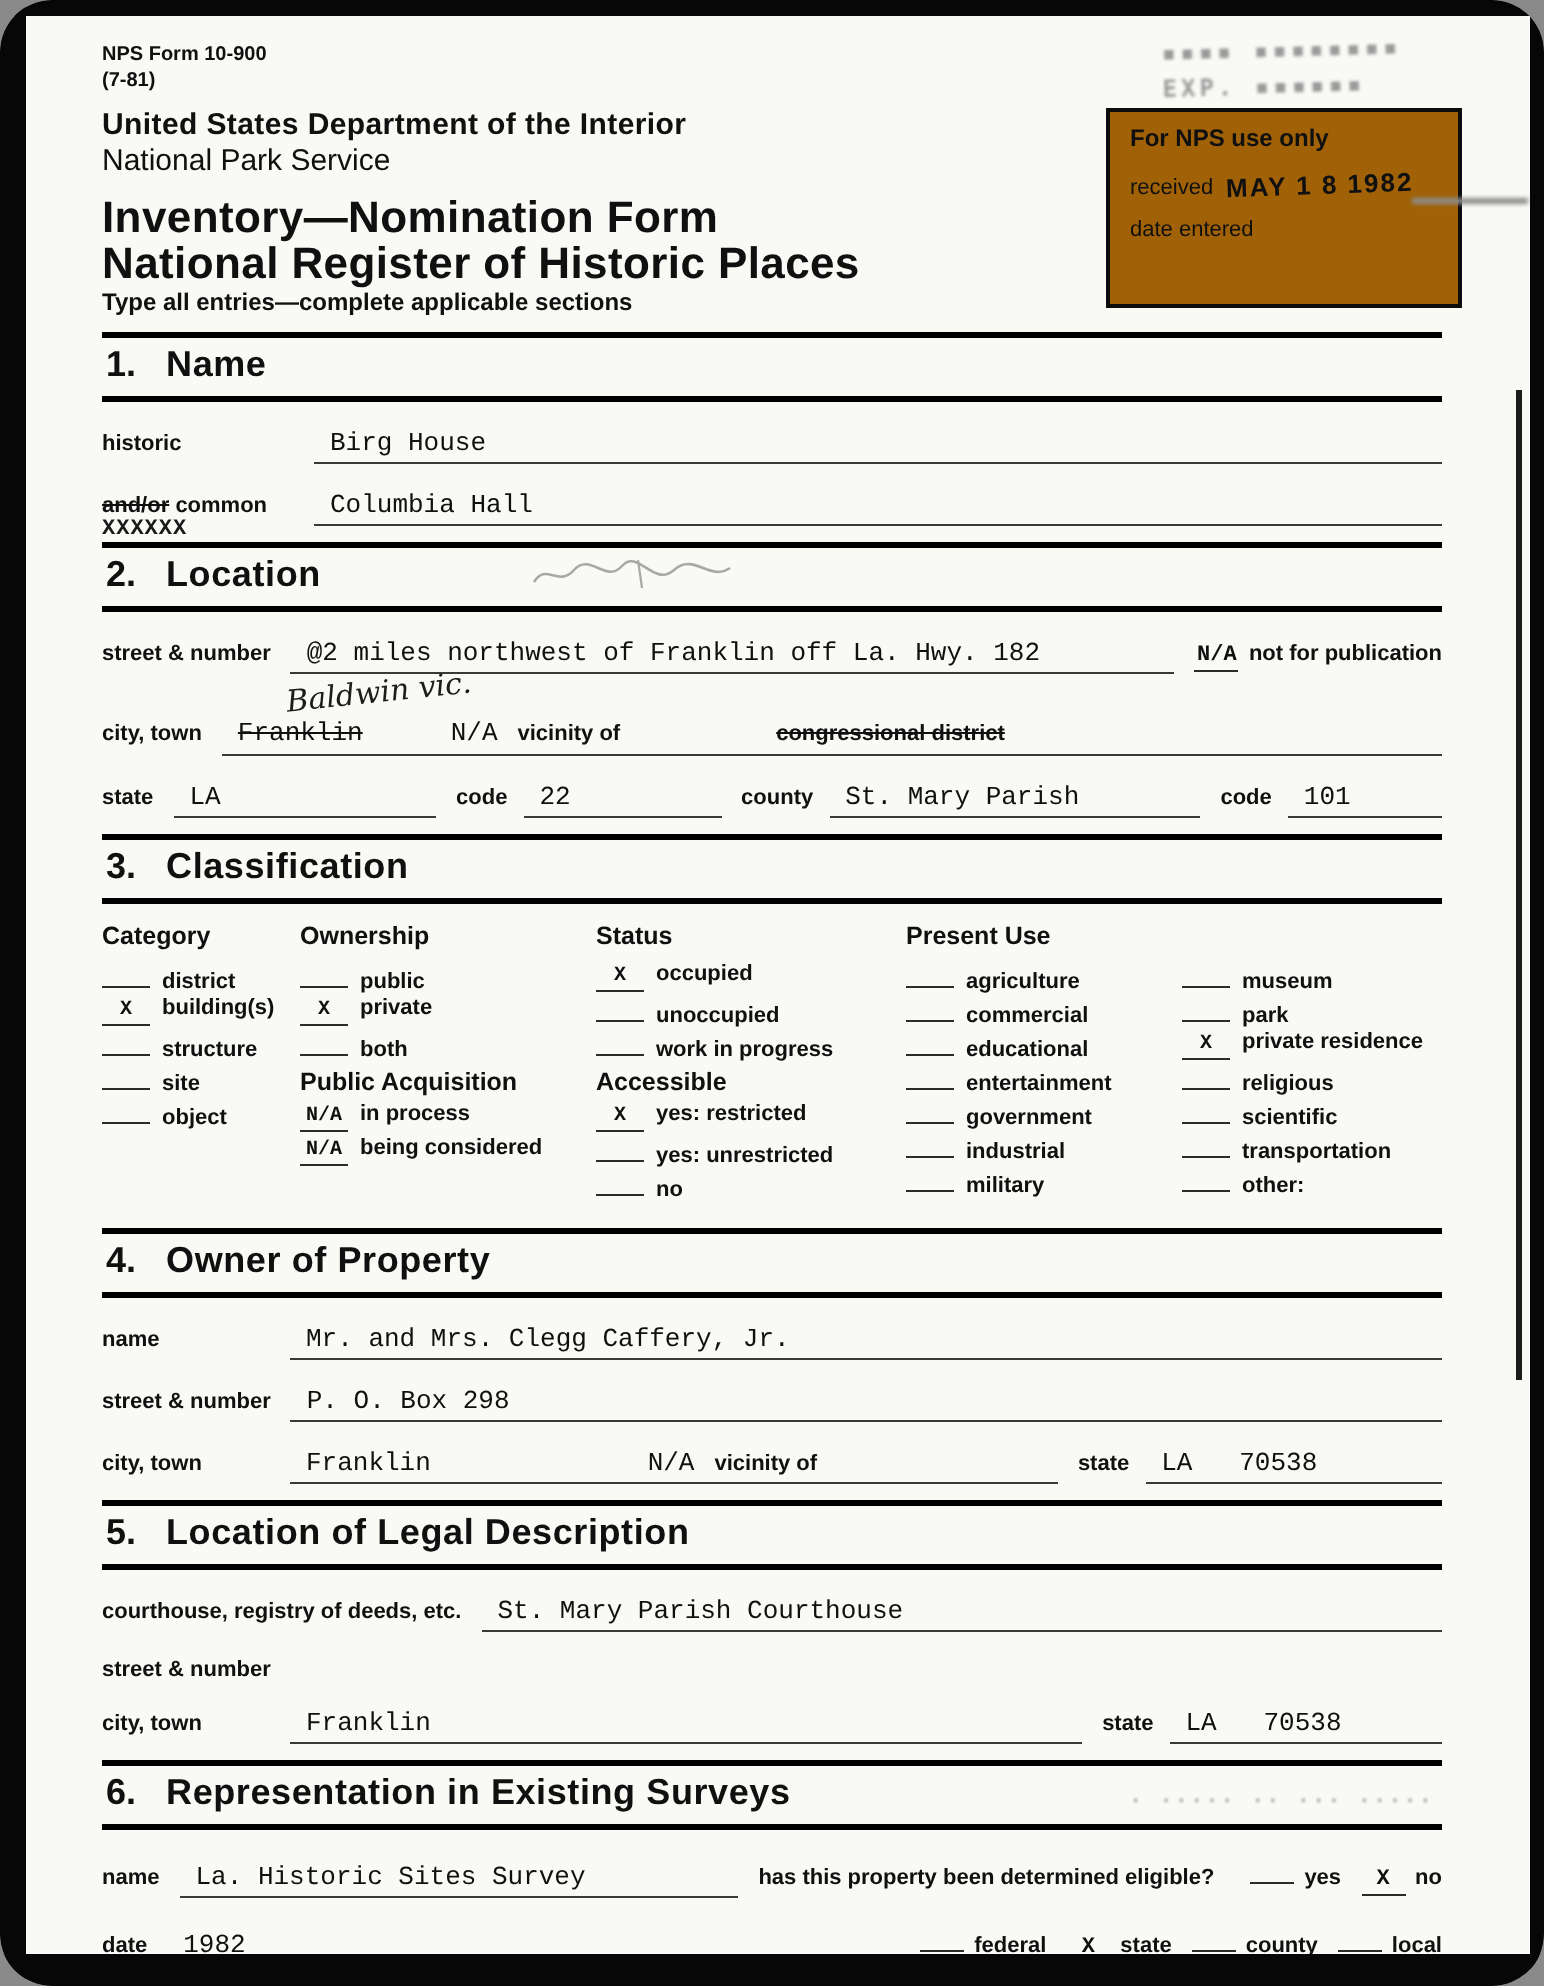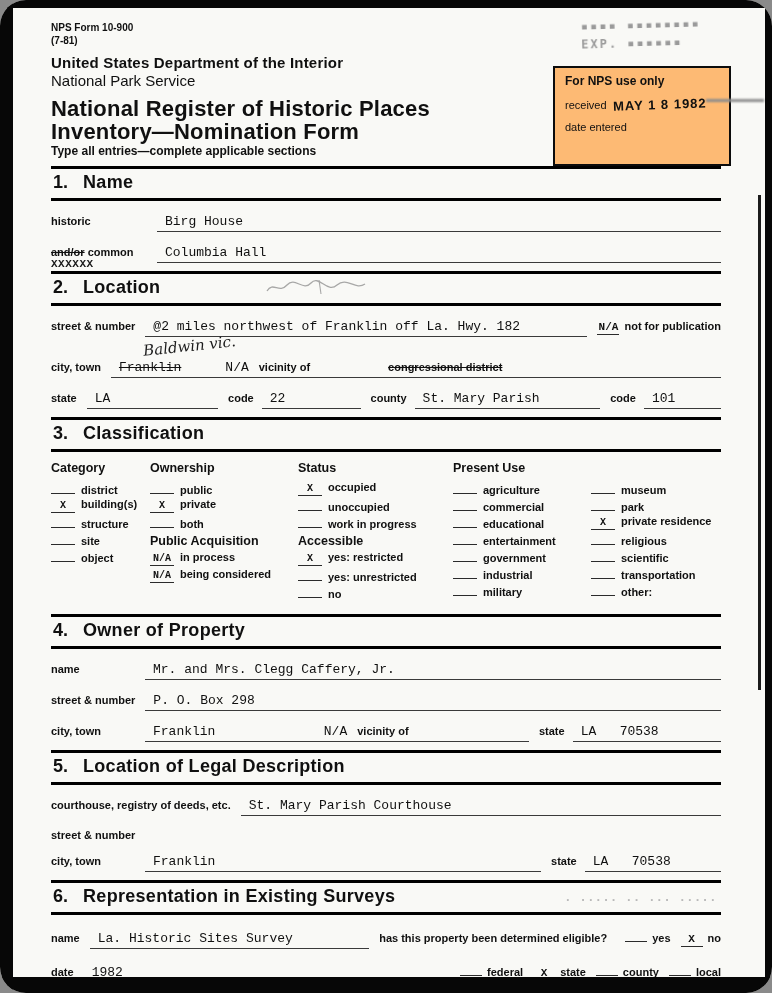--- a/index.html
+++ b/index.html
@@ -18,22 +18,22 @@
   .stamp-top{position:absolute;top:8px;right:64px;color:#9a9a9a;font-family:"DejaVu Sans Mono",monospace;
              font-weight:bold;font-size:12px;letter-spacing:2px;line-height:1.5;
              filter:blur(0.7px);transform:rotate(-1.5deg);}
   .dept{font-size:15px;font-weight:bold;margin-top:7px;letter-spacing:0.2px;}
   .agency{font-size:15px;margin-top:1px;}
   .bigtitle{font-size:22px;font-weight:bold;line-height:1.05;margin-top:8px;letter-spacing:0.2px;width:480px;}
   .instr{font-size:12px;margin-top:5px;}
   .instr em{font-style:italic;}
   .instr2{font-size:12px;font-weight:bold;margin-top:1px;}
 
-  .npsbox{position:absolute;top:58px;right:34px;width:154px;height:84px;border:2px solid #0c0c0c;
-          padding:6px 10px;background:#fdba74;}
+  .npsbox{position:absolute;top:46px;right:34px;width:154px;height:84px;border:2px solid #0c0c0c;
+          padding:6px 10px;background:#a16207;}
   .npsbox .b1{font-size:12px;font-weight:bold;}
   .npsbox .b2{font-size:11px;margin-top:9px;white-space:nowrap;}
   .stampdate{font-weight:bold;font-size:13px;letter-spacing:1px;display:inline-block;
              transform:rotate(-2deg);margin-left:3px;}
   .npsbox .b3{font-size:11px;margin-top:9px;}
 
   .sec{display:flex;align-items:baseline;border-top:3px solid #000;border-bottom:3px solid #000;
        margin-top:8px;padding:3px 2px 5px;position:relative;}
   .secno{font-size:18px;font-weight:bold;margin-right:15px;}
   .sectitle{font-size:18px;font-weight:bold;letter-spacing:0.3px;}
@@ -101,22 +101,22 @@
     <div class="npsbox">
       <div class="b1">For NPS use only</div>
       <div class="b2">
         <span>received</span>
         <span class="stampdate">MAY 1 8 1982</span>
       </div>
       <div class="b3">date entered</div>
     </div>
 
     <div class="bigtitle">
+      <div>Inventory—Nomination Form</div>
       <div>National Register of Historic Places</div>
-      <div>Inventory—Nomination Form</div>
     </div>
     <div class="instr2">Type all entries—complete applicable sections</div>
 
     <div class="sec">
       <span class="secno">1.</span>
       <span class="sectitle">Name</span>
     </div>
     <div class="frow">
       <span class="flabel w1">historic</span>
       <span class="fline spacer">

